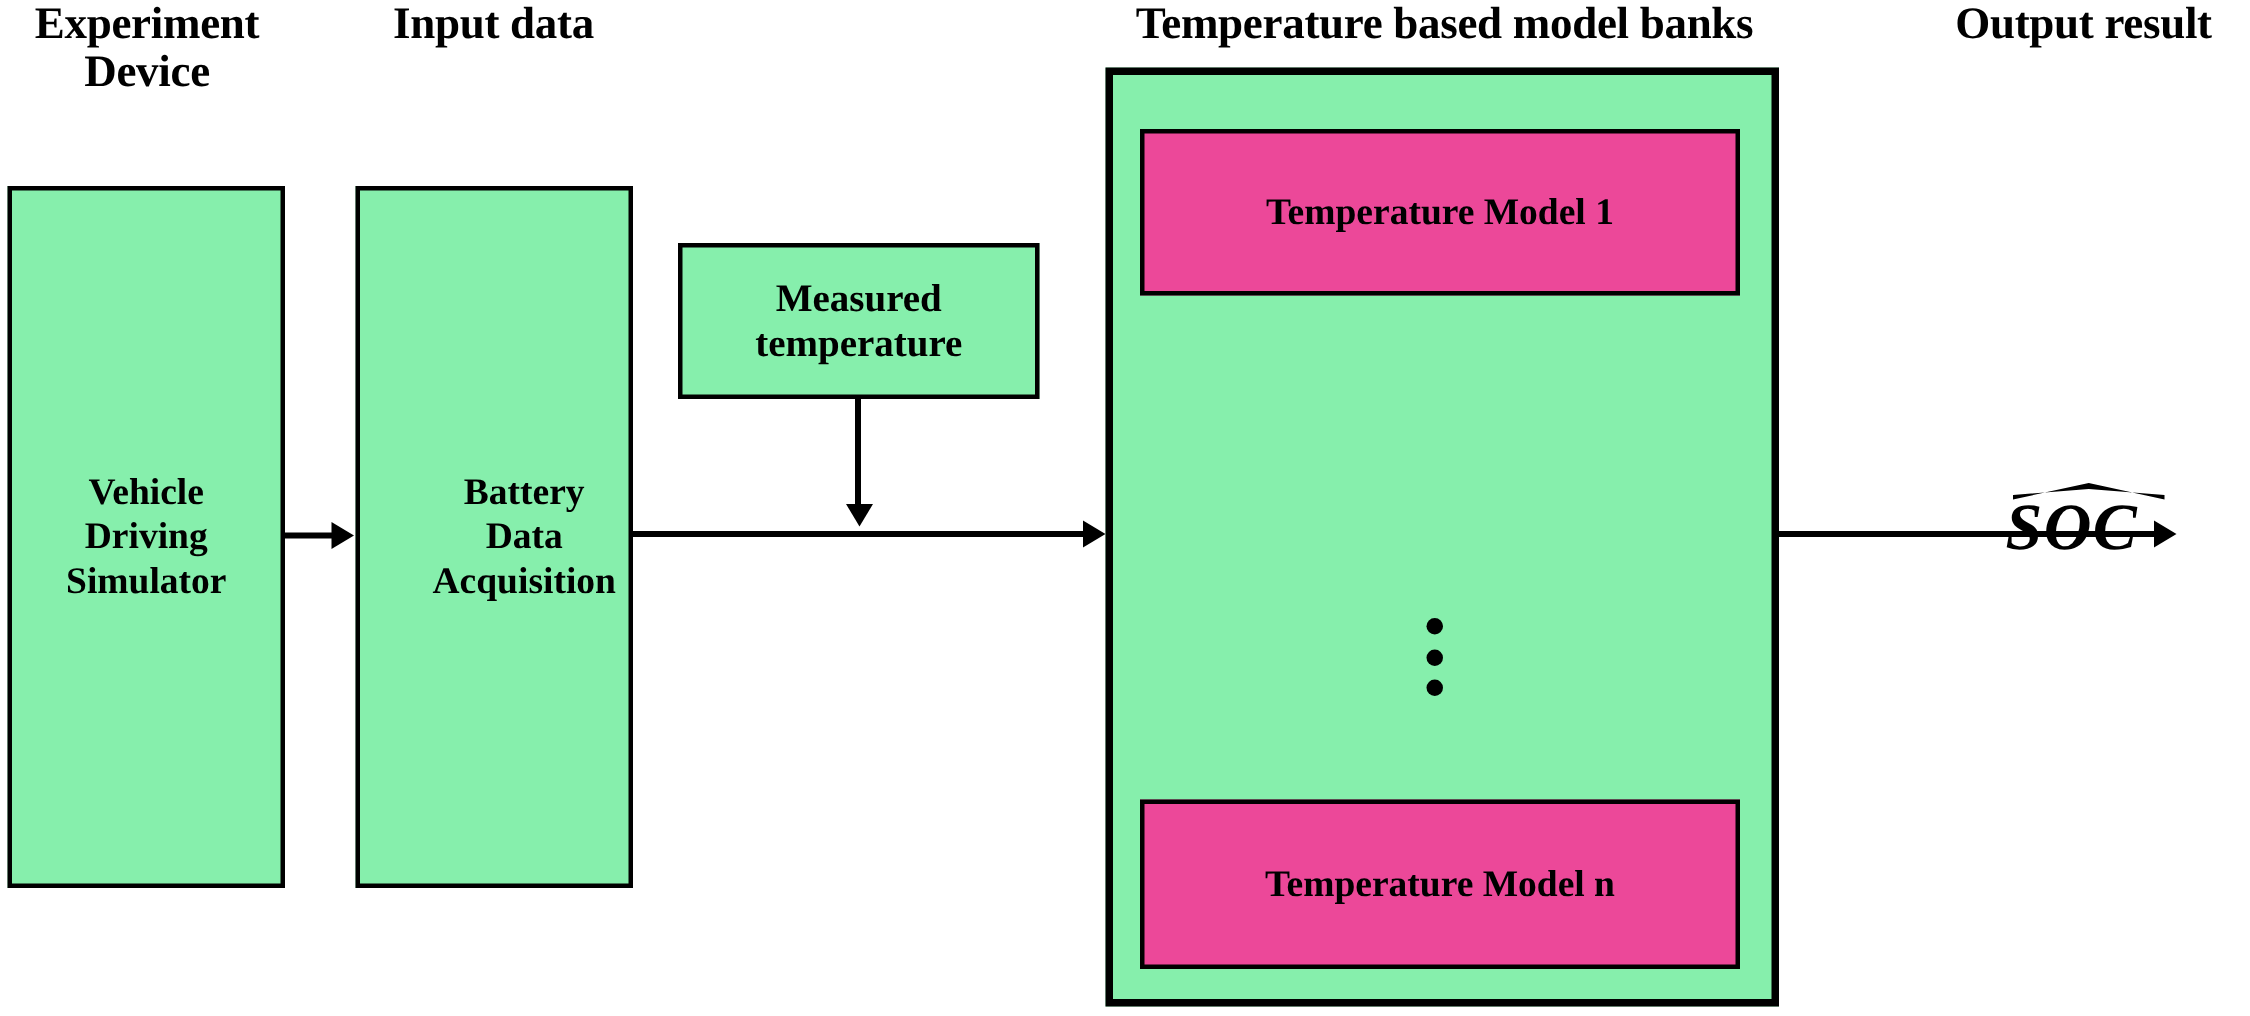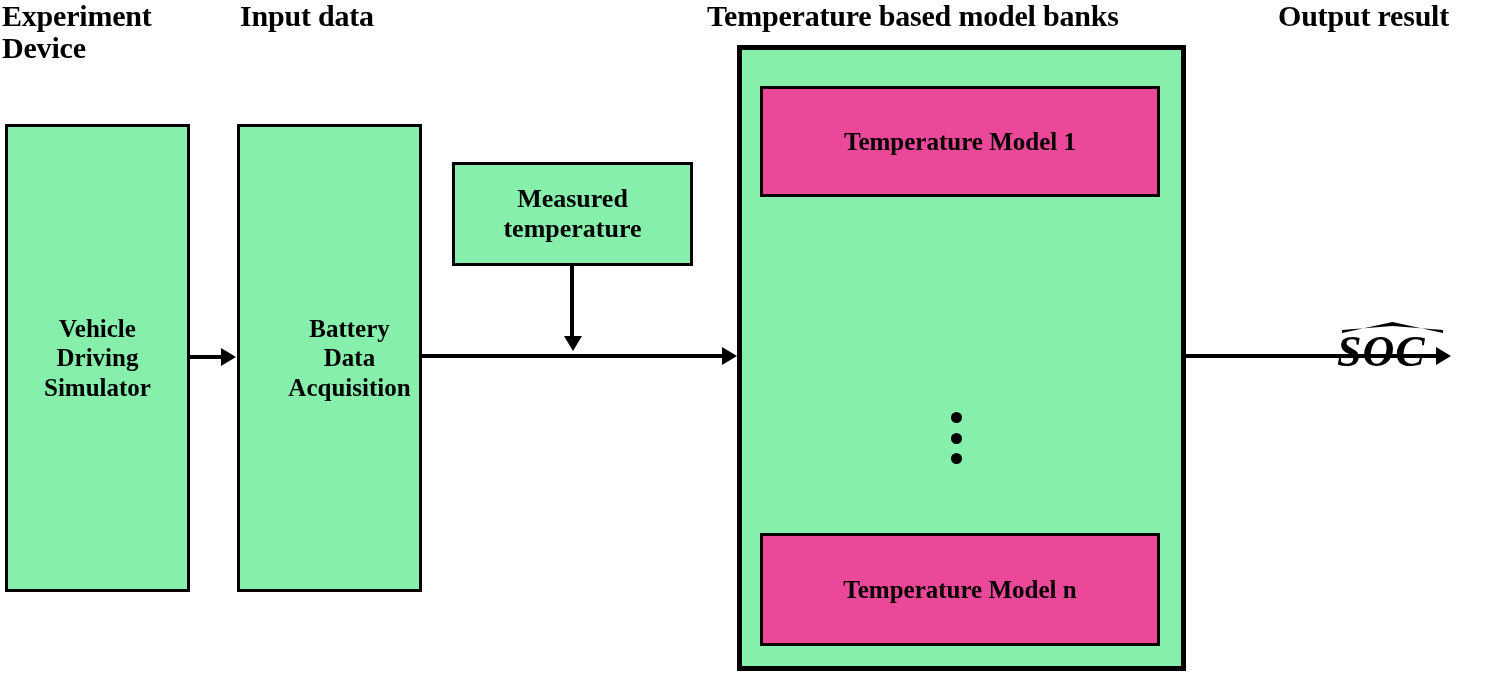--- a/index.html
+++ b/index.html
@@ -14,21 +14,21 @@
     background: #ffffff;
     font-family: "Liberation Serif", "DejaVu Serif", serif;
     color: #000000;
     overflow: hidden;
   }
   .hdr {
     position: absolute;
     font-weight: bold;
     font-size: 30px;
     line-height: 1.08;
-    text-align: left;
+    text-align: center;
     white-space: pre-line;
     letter-spacing: -0.2px;
   }
   #hdr-experiment { left: 2px;    top: 0px;  width: 192px; }
   #hdr-input      { left: 240px;  top: 0px;  width: 178px; }
   #hdr-banks      { left: 707px;  top: 0px;  width: 512px; }
   #hdr-output     { left: 1278px; top: 0px;  width: 222px; }
 
   .box {
     position: absolute;

